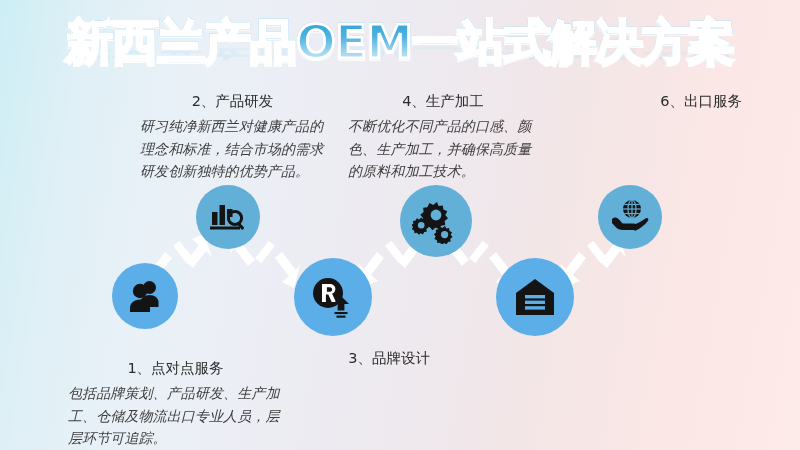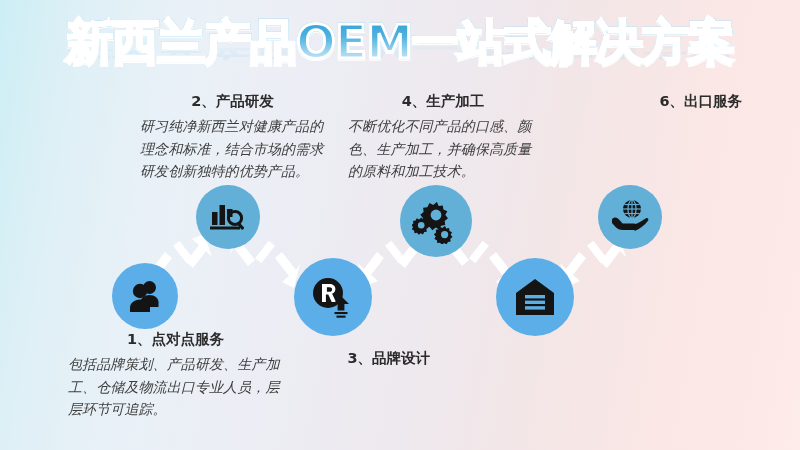--- a/index.html
+++ b/index.html
@@ -95,21 +95,21 @@
     position: absolute;
     pointer-events: none;
   }
 
   
   .block {
     position: absolute;
   }
   .block .heading {
     font-size: 14.5px;
-    font-weight: bold;
+    font-weight: normal;
     color: #2b2b2b;
     line-height: 1.25;
     margin-bottom: 5px;
     white-space: nowrap;
   }
   .block .body {
     font-size: 14px;
     color: #3d3d3d;
     line-height: 1.62;
     letter-spacing: 0.1px;
@@ -267,21 +267,21 @@
             <line x1="22" y1="1" x2="22" y2="19"></line>
           </g>
           <path d="M2 20c2-2.4 5-2 7 .4l3.6 4.2h11c2.2 0 4 1.5 4 3.3 0 1.8-1.8 3.1-4 3.1H13c-3.4 0-5.4-.9-7.6-3.3L2 24V20z"></path>
           <path d="M24 25.6c4-1.6 8-3.8 11.6-6.2 1.8-1.2 3.6.6 2.4 2.3-3.2 4.4-8.4 8.2-13.4 10.2l-.6-6.3z"></path>
         </g>
       </svg>
     </span>
   </div>
 
   <div class="block left" style="left:68px; top:330px; width:215px;">
-    <div class="heading" style="text-align:center;">1、点对点服务</div>
+    <div class="heading" style="text-align:center;margin-top:29px;">1、点对点服务</div>
     <div class="body">包括品牌策划、产品研发、生产加工、仓储及物流出口专业人员，层层环节可追踪。</div>
   </div>
 
   <div class="block center" style="left:140px; top:92px; width:185px;">
     <div class="heading">2、产品研发</div>
     <div class="body">研习纯净新西兰对健康产品的理念和标准，结合市场的需求研发创新独特的优势产品。</div>
   </div>
 
   <div class="block left" style="left:265px; top:349px; width:165px;">
     <div class="heading">3、品牌设计</div>

